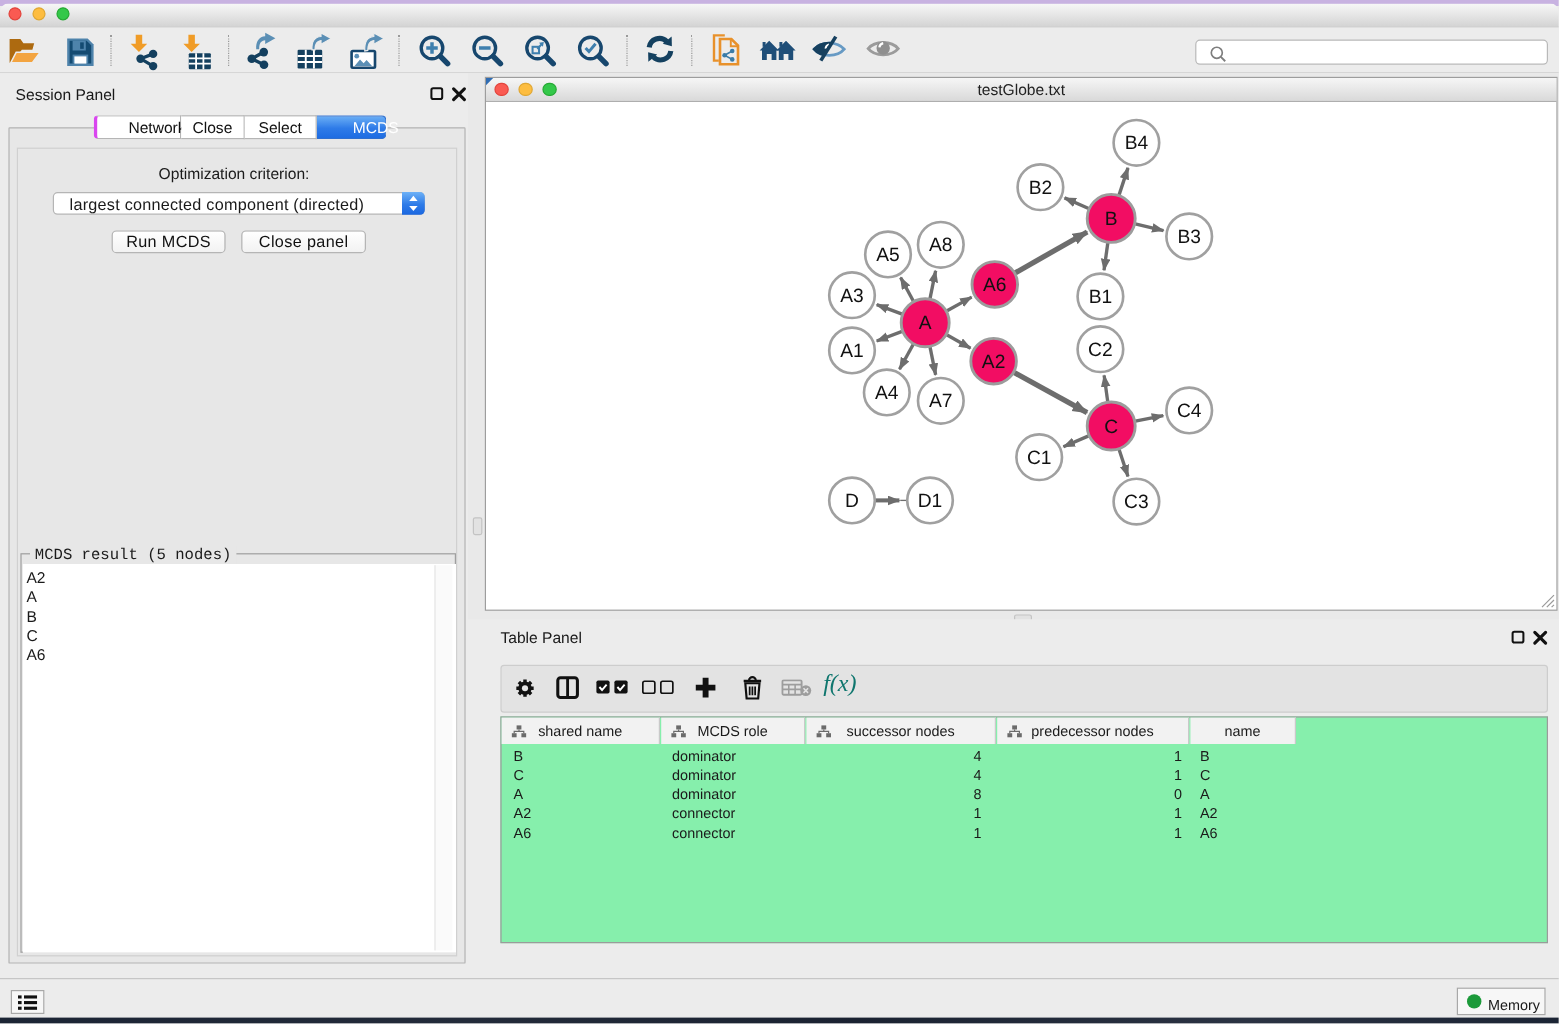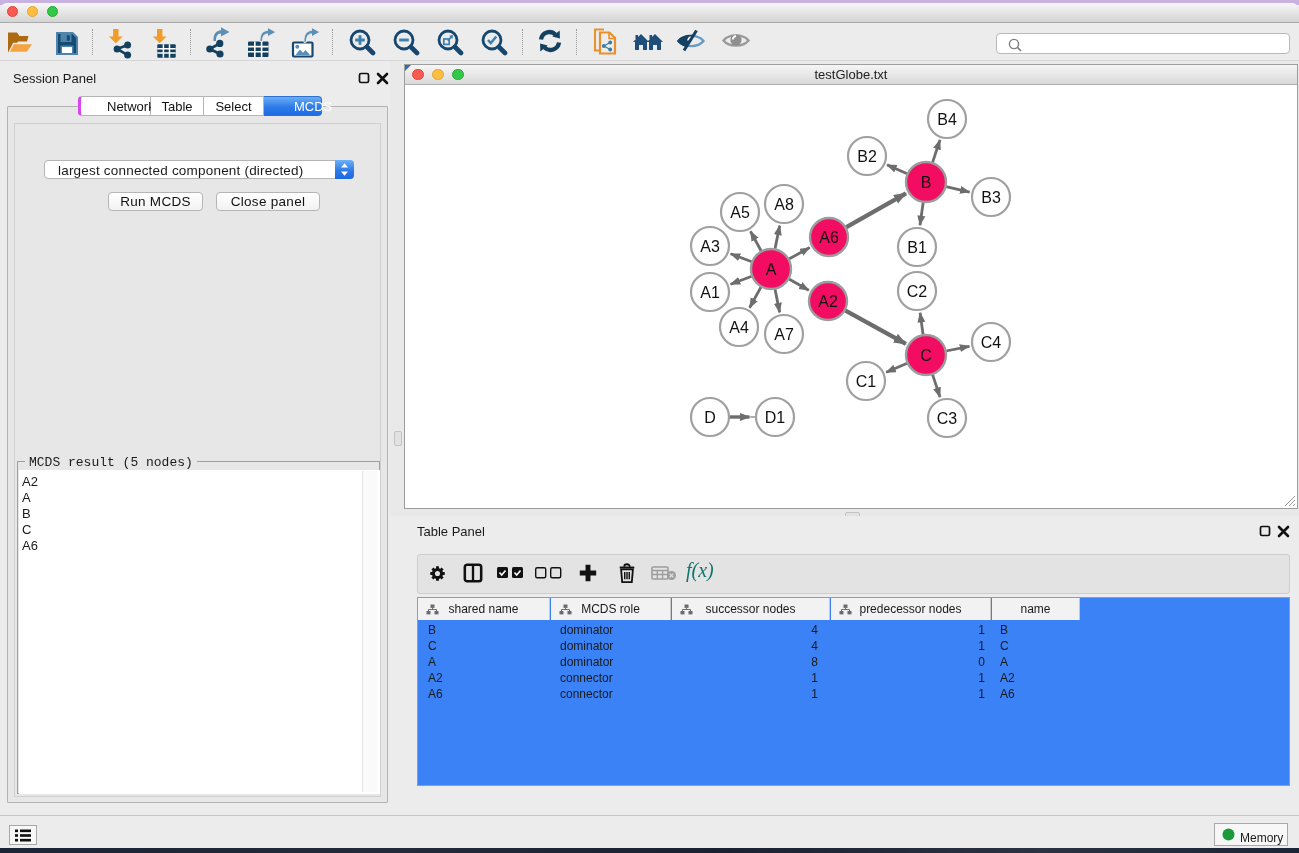--- a/index.html
+++ b/index.html
@@ -27,21 +27,21 @@
   background:#e7e7e7; border:1px solid #b3b3b3; border-radius:1px; }
 #cpaneInner { position:absolute; left:6px; top:16px; width:367px; height:674px; border:1px solid #d0d0d0; }
 .tabrow { position:absolute; top:35px; left:78px; height:20px; display:flex; z-index:5; }
 .tab { height:20px; line-height:19px; font-size:13px; text-align:center; background:#fff;
   border:1px solid #b5b5b5; border-left:none; color:#111; }
 .tab.first { border-left:3px solid #d946ef; border-radius:4px 0 0 4px;padding-left:26px; }
 .tab.last { border-radius:0 4px 4px 0;padding-left:30px; }
 .tab.sel { background:linear-gradient(#6aaef5,#2e7be8 55%,#1e6ce2); color:#fff; border-color:#2e6fd0; }
 
 .btn { position:absolute; background:linear-gradient(#ffffff,#f2f2f2); border:1px solid #b5b5b5; border-radius:4px;
-  font-size:13.5px; letter-spacing:0.3px; text-align:center; color:#111;margin-left:15px; }
+  font-size:13.5px; letter-spacing:0.3px; text-align:center; color:#111; }
 #combo { position:absolute; left:44px; top:99px; width:310px; height:19px; background:#fff;
   border:1px solid #b5b5b5; border-radius:4px; font-size:13.5px; letter-spacing:0.2px; }
 #combo .stepper { position:absolute; right:-1px; top:-1px; width:19px; height:19px; border-radius:0 4px 4px 0;
   background:linear-gradient(#6db1f7,#2e7be8 55%,#1b67e0); }
 
 #fieldset { position:absolute; left:17px; top:400px; width:363px; height:333px; border:1px solid #9f9f9f; }
 #fieldlegend { position:absolute; left:7px; top:-7px; background:#e7e7e7; font-size:13px; padding:0 4px;font-family:Liberation Mono, monospace; }
 #mcdslist { position:absolute; left:1px; top:8px; width:361px; height:324px; background:#fff; font-size:13px; padding-top:4px; }
 #mcdslist div { height:16px; line-height:16px; padding-left:3px; }
 #mcdsscroll { position:absolute; right:2px; top:9px; width:15px; height:321px; background:#fafafa; border-left:1px solid #e4e4e4; }
@@ -50,21 +50,21 @@
 #netwin { top:64px; left:404px; width:894px; height:445px; background:#fff; border:1px solid #9d9d9d; }
 #nettitle { position:absolute; left:0; top:0; width:892px; height:20px;
   background:linear-gradient(#f6f6f6,#d9d9d9); border-bottom:1px solid #aeaeae; }
 #nettitle .tl { position:absolute; width:11.5px; height:11.5px; border-radius:50%; top:3.5px; }
 #nettitle .t { position:absolute; width:100%; text-align:center; top:2px; font-size:13px; color:#222; }
 .graphwrap { position:absolute; left:0px; top:20px; }
 
 #tpanel { top:516px; left:390px; width:909px; height:299px; background:#ececec; }
 #ttoolbar { position:absolute; left:27px; top:38px; width:873px; height:40px; background:#e3e3e3;
   border:1px solid #cdcdcd; border-radius:3px; }
-#ttable { position:absolute; left:27px; top:81px; width:873px; height:189px; background:#3b82f6; border:1px solid #9b9b9b; }
+#ttable { position:absolute; left:27px; top:81px; width:873px; height:189px; background:#86efac; border:1px solid #9b9b9b; }
 .thead { position:absolute; top:0; height:22px; background:#f2f2f2; border-right:1px solid #c9c9c9;
   font-size:12px; text-align:center; line-height:22px; color:#1a1a1a; }
 .trow { position:absolute; font-size:12px; height:16px; line-height:16px; }
 .tabrow2 { position:absolute; top:276px; left:282px; height:20px; display:flex; }
 
 #statusbar { top:815px; left:0; width:1299px; height:32px; background:#ececec; border-top:1px solid #c6c6c6; }
 #listbtn { position:absolute; left:9px; top:9px; width:28px; height:20px; background:#f7f7f7; border:1px solid #a8a8a8; }
 #membtn { position:absolute; left:1214px; top:7px; width:74px; height:23px; background:#f7f7f7; border:1px solid #a8a8a8;
   font-size:12px; line-height:21px; }
 </style>
@@ -224,24 +224,25 @@
   <div class="abs ptitle" style="left:13px;top:10px;">Session Panel</div>
   <svg class="abs" style="left:358px;top:11px" width="32" height="13" viewBox="0 0 32 13">
     <rect x="1.5" y="1.5" width="9" height="9" rx="1.5" fill="none" stroke="#111" stroke-width="1.7"></rect>
     <path d="M20 2 l9 9 M29 2 l-9 9" stroke="#111" stroke-width="2.6" stroke-linecap="round"></path>
   </svg>
   <div id="cpane">
       <div id="cpaneInner"></div>
     </div>
   <div class="tabrow">
     <div class="tab first" style="width:73px">Network</div>
-    <div class="tab" style="width:53px">Table</div>
+    <div class="tab" style="width:53px">Close</div>
     <div class="tab" style="width:60px">Select</div>
     <div class="tab sel last" style="width:58px">MCDS</div>
   </div>
+  <div class="abs" style="left:0;top:76px;width:390px;text-align:center;font-size:13px;">Optimization criterion:</div>
   <div id="combo">
     <div style="position:absolute;left:13px;top:2px;">largest connected component (directed)</div>
     <div class="stepper">
       <svg width="19" height="19" viewBox="0 0 19 19">
         <path d="M9.5 3.2 L13 7.4 H6 z" fill="#fff"></path>
         <path d="M9.5 15.8 L13 11.6 H6 z" fill="#fff"></path>
       </svg>
     </div>
   </div>
   <div class="btn" style="left:93px;top:131px;width:95px;height:19px;line-height:18px;">Run MCDS</div>

